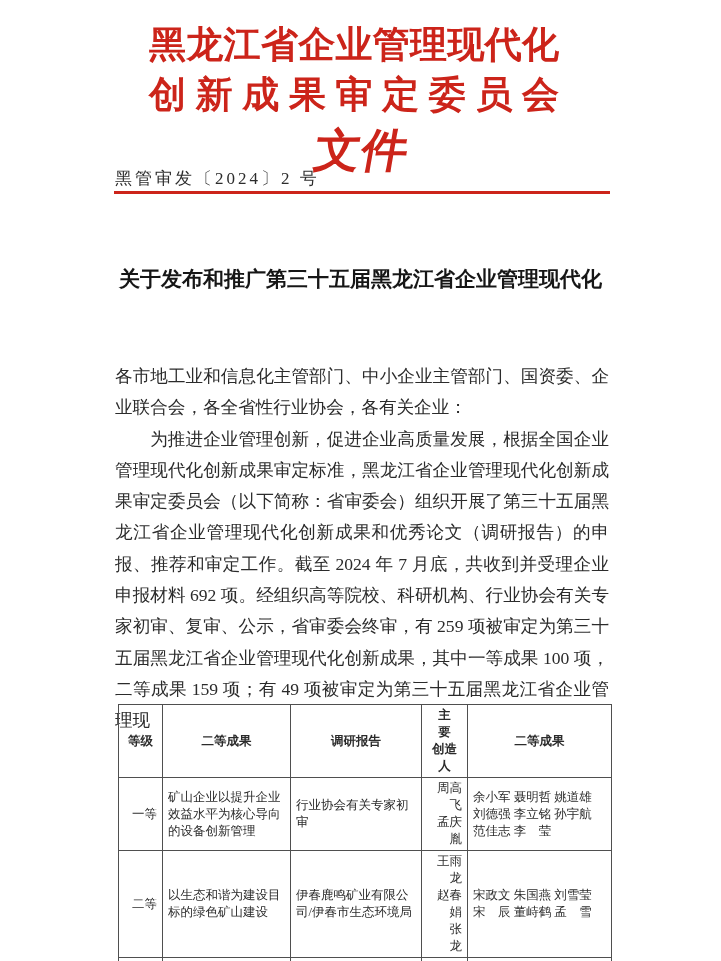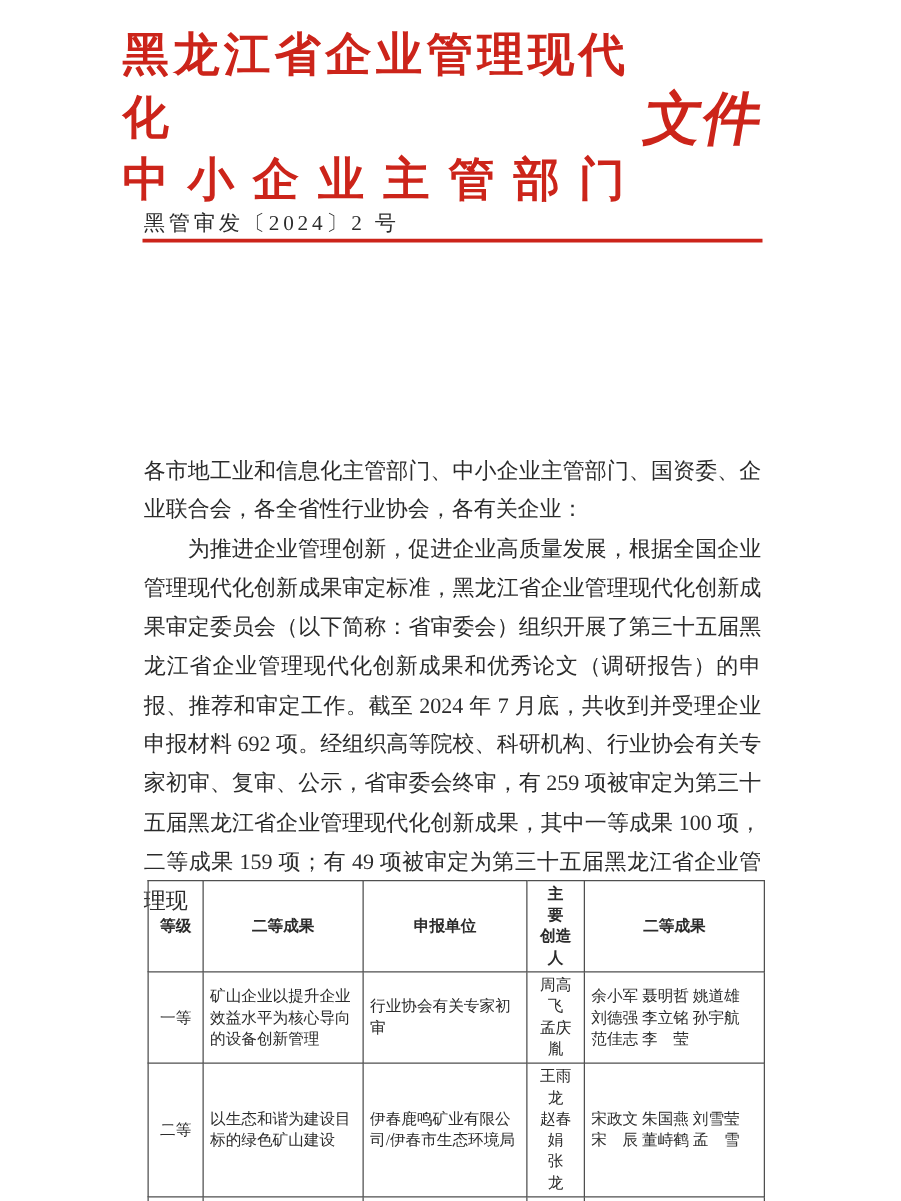--- a/index.html
+++ b/index.html
@@ -2,21 +2,21 @@
 <html style="--accent: #cc241a;"><head>
 <meta charset="utf-8">
 <style>
   :root { --accent: #cc241a; --ink: #2b2b2b; --line: #4f4f4f; }
   * { margin:0; padding:0; box-sizing:border-box; }
   html,body { background:#fff; }
   body { width:721px; height:961px; font-family:"Liberation Serif","DejaVu Serif",serif; }
   .page { position:relative; width:721px; height:961px; background:#fff; overflow:hidden; }
 
   
-  .letterhead { position:absolute; top:20px; left:98px; width:512px; display:flex; align-items:center; }
+  .letterhead { position:absolute; top:20px; left:98px; width:512px; display:flex; align-items:center;flex-direction:column; }
   .org { width:410px; color:var(--accent); font-weight:bold; }
   .org div { font-size:37px; line-height:50px; text-align:justify; text-align-last:justify; }
   .doc-type { margin-left:16px; font-size:46px; font-weight:bold; color:var(--accent);
               transform:skewX(-10deg); letter-spacing:1px; white-space:nowrap; }
 
   
   .doc-number { position:absolute; top:167px; left:115px; width:494px; text-align:left;
                 font-size:17px; letter-spacing:3px; color:#2c2c2c; }
   .red-rule { position:absolute; top:191px; left:114px; width:496px; height:3px; background:var(--accent); }
 
@@ -33,62 +33,63 @@
   
   .results-table { position:absolute; top:704px; left:118px; width:493px;
                    border-collapse:collapse; table-layout:fixed;
                    font-size:12.5px; color:var(--ink); }
   .results-table th, .results-table td { border:1px solid var(--line); padding:2px 5px; vertical-align:middle; }
   .results-table th { font-weight:bold; text-align:center; }
   .row-head { height:46px; }
   .row-1 { height:71px; }
   .row-2 { height:53px; }
   .row-stub td { height:10px; border-bottom:none; padding:0; }
-  .cell-grade, .cell-main { text-align:center;font-family:Liberation Mono, monospace; }
+  .cell-grade, .cell-main { text-align:right;font-family:Liberation Mono, monospace; }
   .cell-ach, .cell-org, .cell-co { text-align:left; }
   .preline { white-space:pre-line; }
 </style>
 </head>
 <body>
 
 <div class="page">
 
   <div class="letterhead">
     <div class="org">
       <div>黑龙江省企业管理现代化</div>
-      <div>中小企业主管部门</div>
+      <div>创新成果审定委员会</div>
     </div>
     <div class="doc-type">文件</div>
   </div>
 
   <div class="doc-number">黑管审发〔2024〕2 号</div>
 
   <div class="red-rule"></div>
 
   <div class="title">
+    <div>关于发布和推广第三十五届黑龙江省企业管理现代化</div>
   </div>
 
   <div class="body-text">
     <p>各市地工业和信息化主管部门、中小企业主管部门、国资委、企业联合会，各全省性行业协会，各有关企业：</p>
     <p class="indent">为推进企业管理创新，促进企业高质量发展，根据全国企业管理现代化创新成果审定标准，黑龙江省企业管理现代化创新成果审定委员会（以下简称：省审委会）组织开展了第三十五届黑龙江省企业管理现代化创新成果和优秀论文（调研报告）的申报、推荐和审定工作。截至 2024 年 7 月底，共收到并受理企业申报材料 692 项。经组织高等院校、科研机构、行业协会有关专家初审、复审、公示，省审委会终审，有 259 项被审定为第三十五届黑龙江省企业管理现代化创新成果，其中一等成果 100 项，二等成果 159 项；有 49 项被审定为第三十五届黑龙江省企业管理现</p>
   </div>
 
   <table class="results-table">
     <colgroup>
       <col style="width:44px">
       <col style="width:128px">
       <col style="width:131px">
       <col style="width:46px">
       <col style="width:144px">
     </colgroup>
     <tbody>
         <tr class="row-head">
       <th>等级</th>
       <th>二等成果</th>
-      <th>申报单位</th>
+      <th>调研报告</th>
       <th class="preline">主　要
 创造人</th>
       <th>二等成果</th>
     </tr>
     <tr class="row-1">
       <td class="cell-grade">一等</td>
       <td class="cell-ach">矿山企业以提升企业效益水平为核心导向的设备创新管理</td>
       <td class="cell-org">行业协会有关专家初审</td>
       <td class="cell-main preline">周高飞
 孟庆胤</td>

